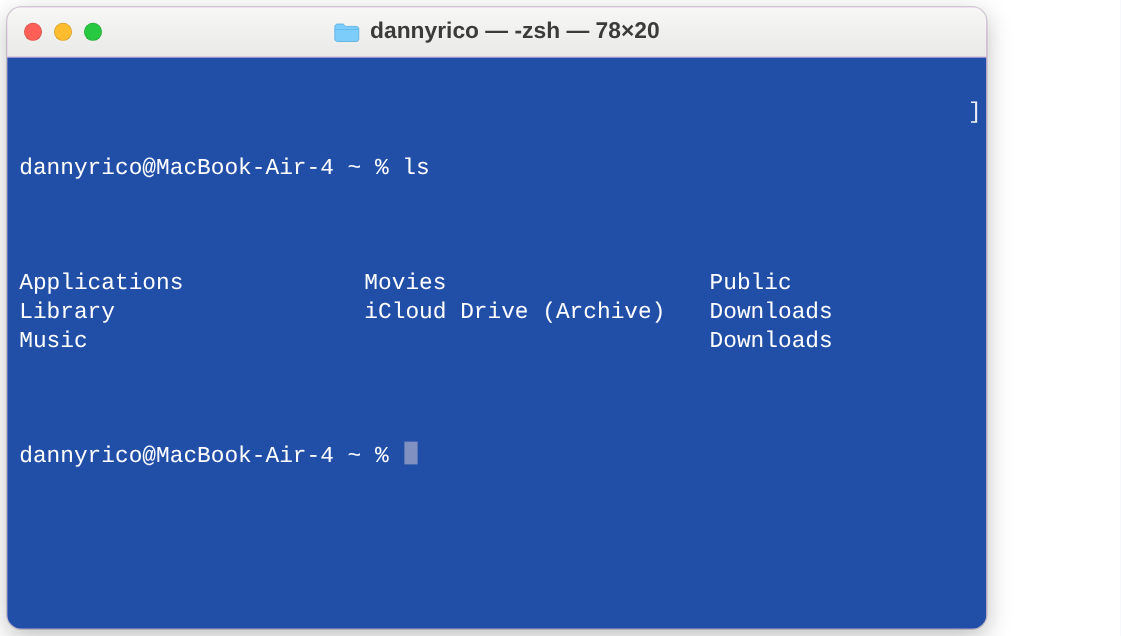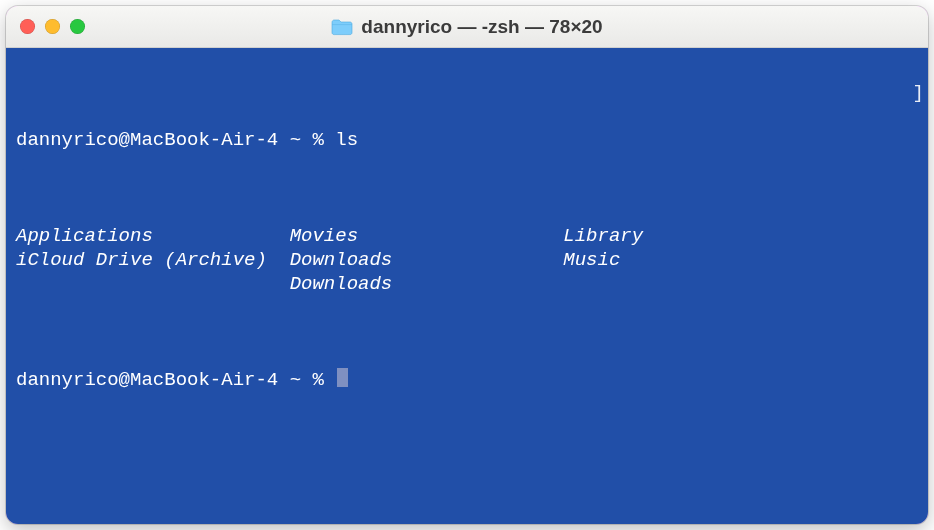--- a/index.html
+++ b/index.html
@@ -5,21 +5,21 @@
   * { box-sizing: border-box; }
   html, body {
     margin: 0; padding: 0;
     width: 934px; height: 530px;
     background: #fff;
     font-family: -apple-system, BlinkMacSystemFont, "Helvetica Neue", Arial, sans-serif;
   }
   .window {
     position: relative;
     margin: 6px;
-    width: 922px;
+    width: 816px;
     height: 518px;
     border-radius: 12px;
     overflow: hidden;
     box-shadow: 0 0 0 1px rgba(0,0,0,0.15), 0 6px 20px rgba(0,0,0,0.25);
     background: #f0abfc;
     display: flex;
     flex-direction: column;
   }
   .titlebar {
     height: 42px;
@@ -73,22 +73,21 @@
     padding: 8px 6px 6px 10px;
     letter-spacing: 0px;
     white-space: pre;
     overflow: hidden;
     position: relative;
   }
   .line { white-space: pre; }
   .ls-grid {
     display: grid;
     grid-template-columns: 24ch 24ch auto;
-    column-gap: 0;
-    font-style: italic;
+    column-gap: 14px;
   }
   .ls-cell { white-space: pre; }
   .cursor-block {
     display: inline-block;
     width: 11px;
     height: 19px;
     vertical-align: -2px;
     background: #7f90c1;
     margin-left: 2px;
   }
@@ -122,20 +121,21 @@
     </div>
   </div>
 
   <div class="terminal-body">
 
     <div class="line"><span>dannyrico@MacBook-Air-4 ~ % </span><span>ls</span></div>
 
     <div class="ls-grid">
       <span class="ls-cell">Applications</span>
       <span class="ls-cell">Movies</span>
+      <span class="ls-cell">Public</span>
 
       <span class="ls-cell">Library</span>
       <span class="ls-cell">iCloud Drive (Archive)</span>
 
       <span class="ls-cell">Downloads</span>
       <span class="ls-cell">Music</span>
       <span class="ls-cell"></span>
 
       <span class="ls-cell">Downloads</span>
       <span class="ls-cell"></span>

